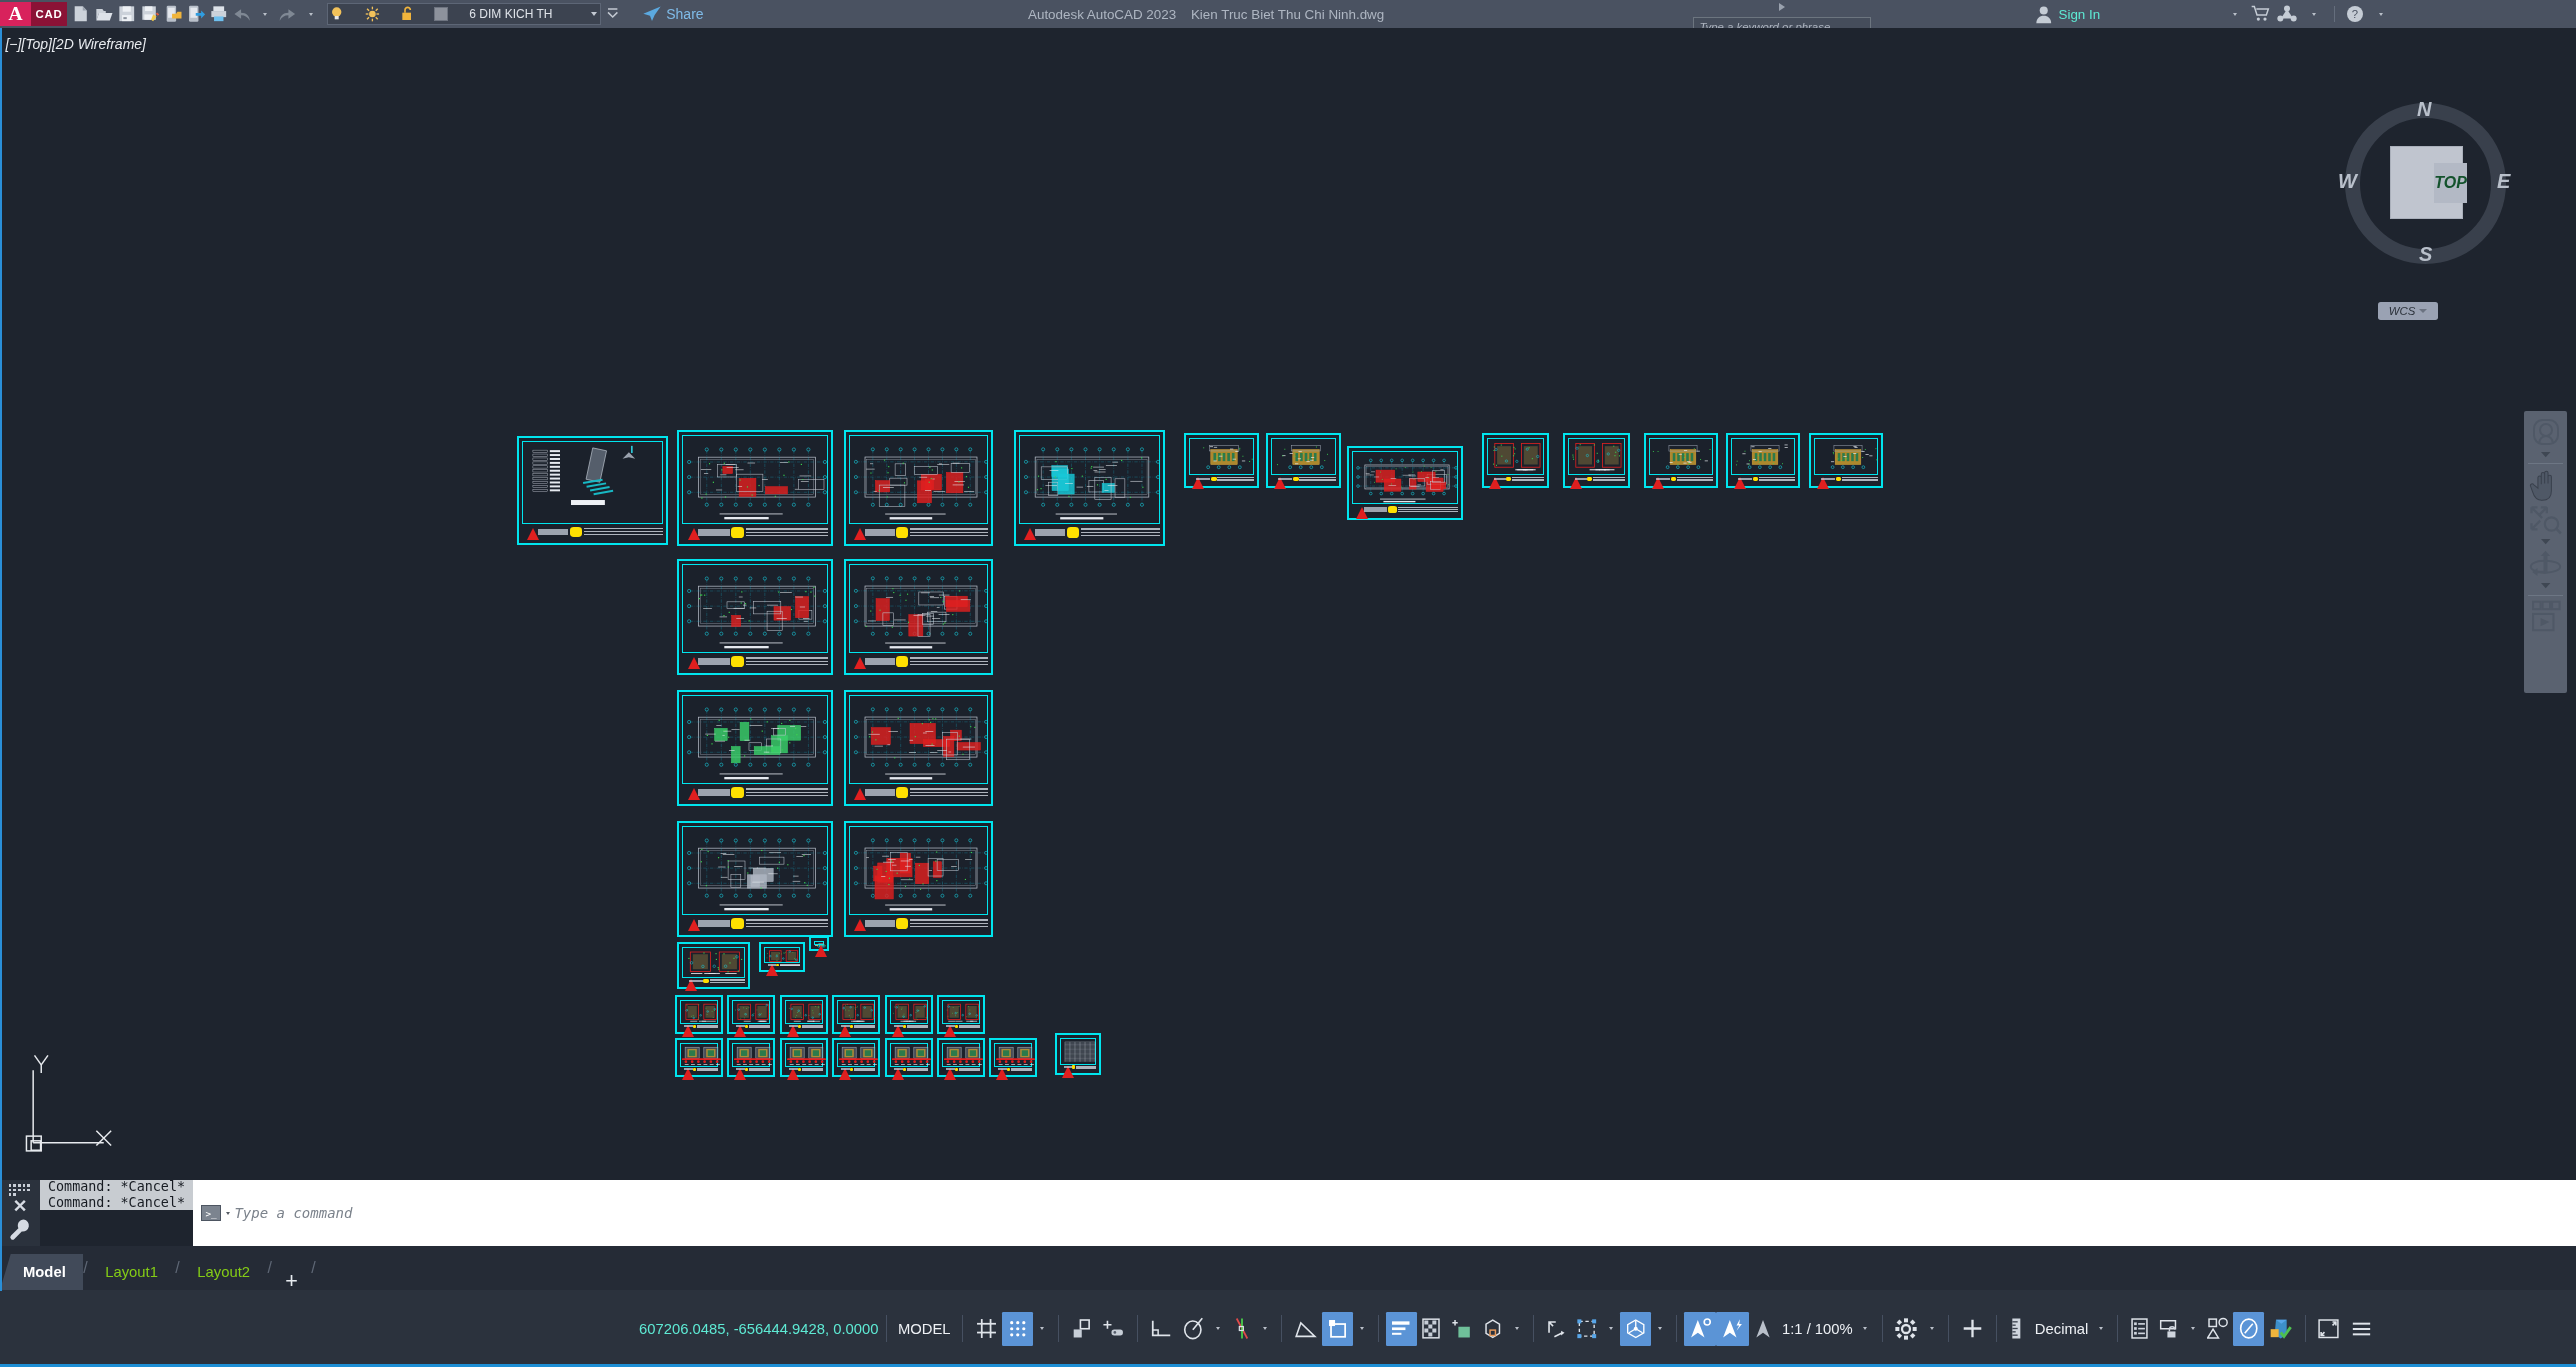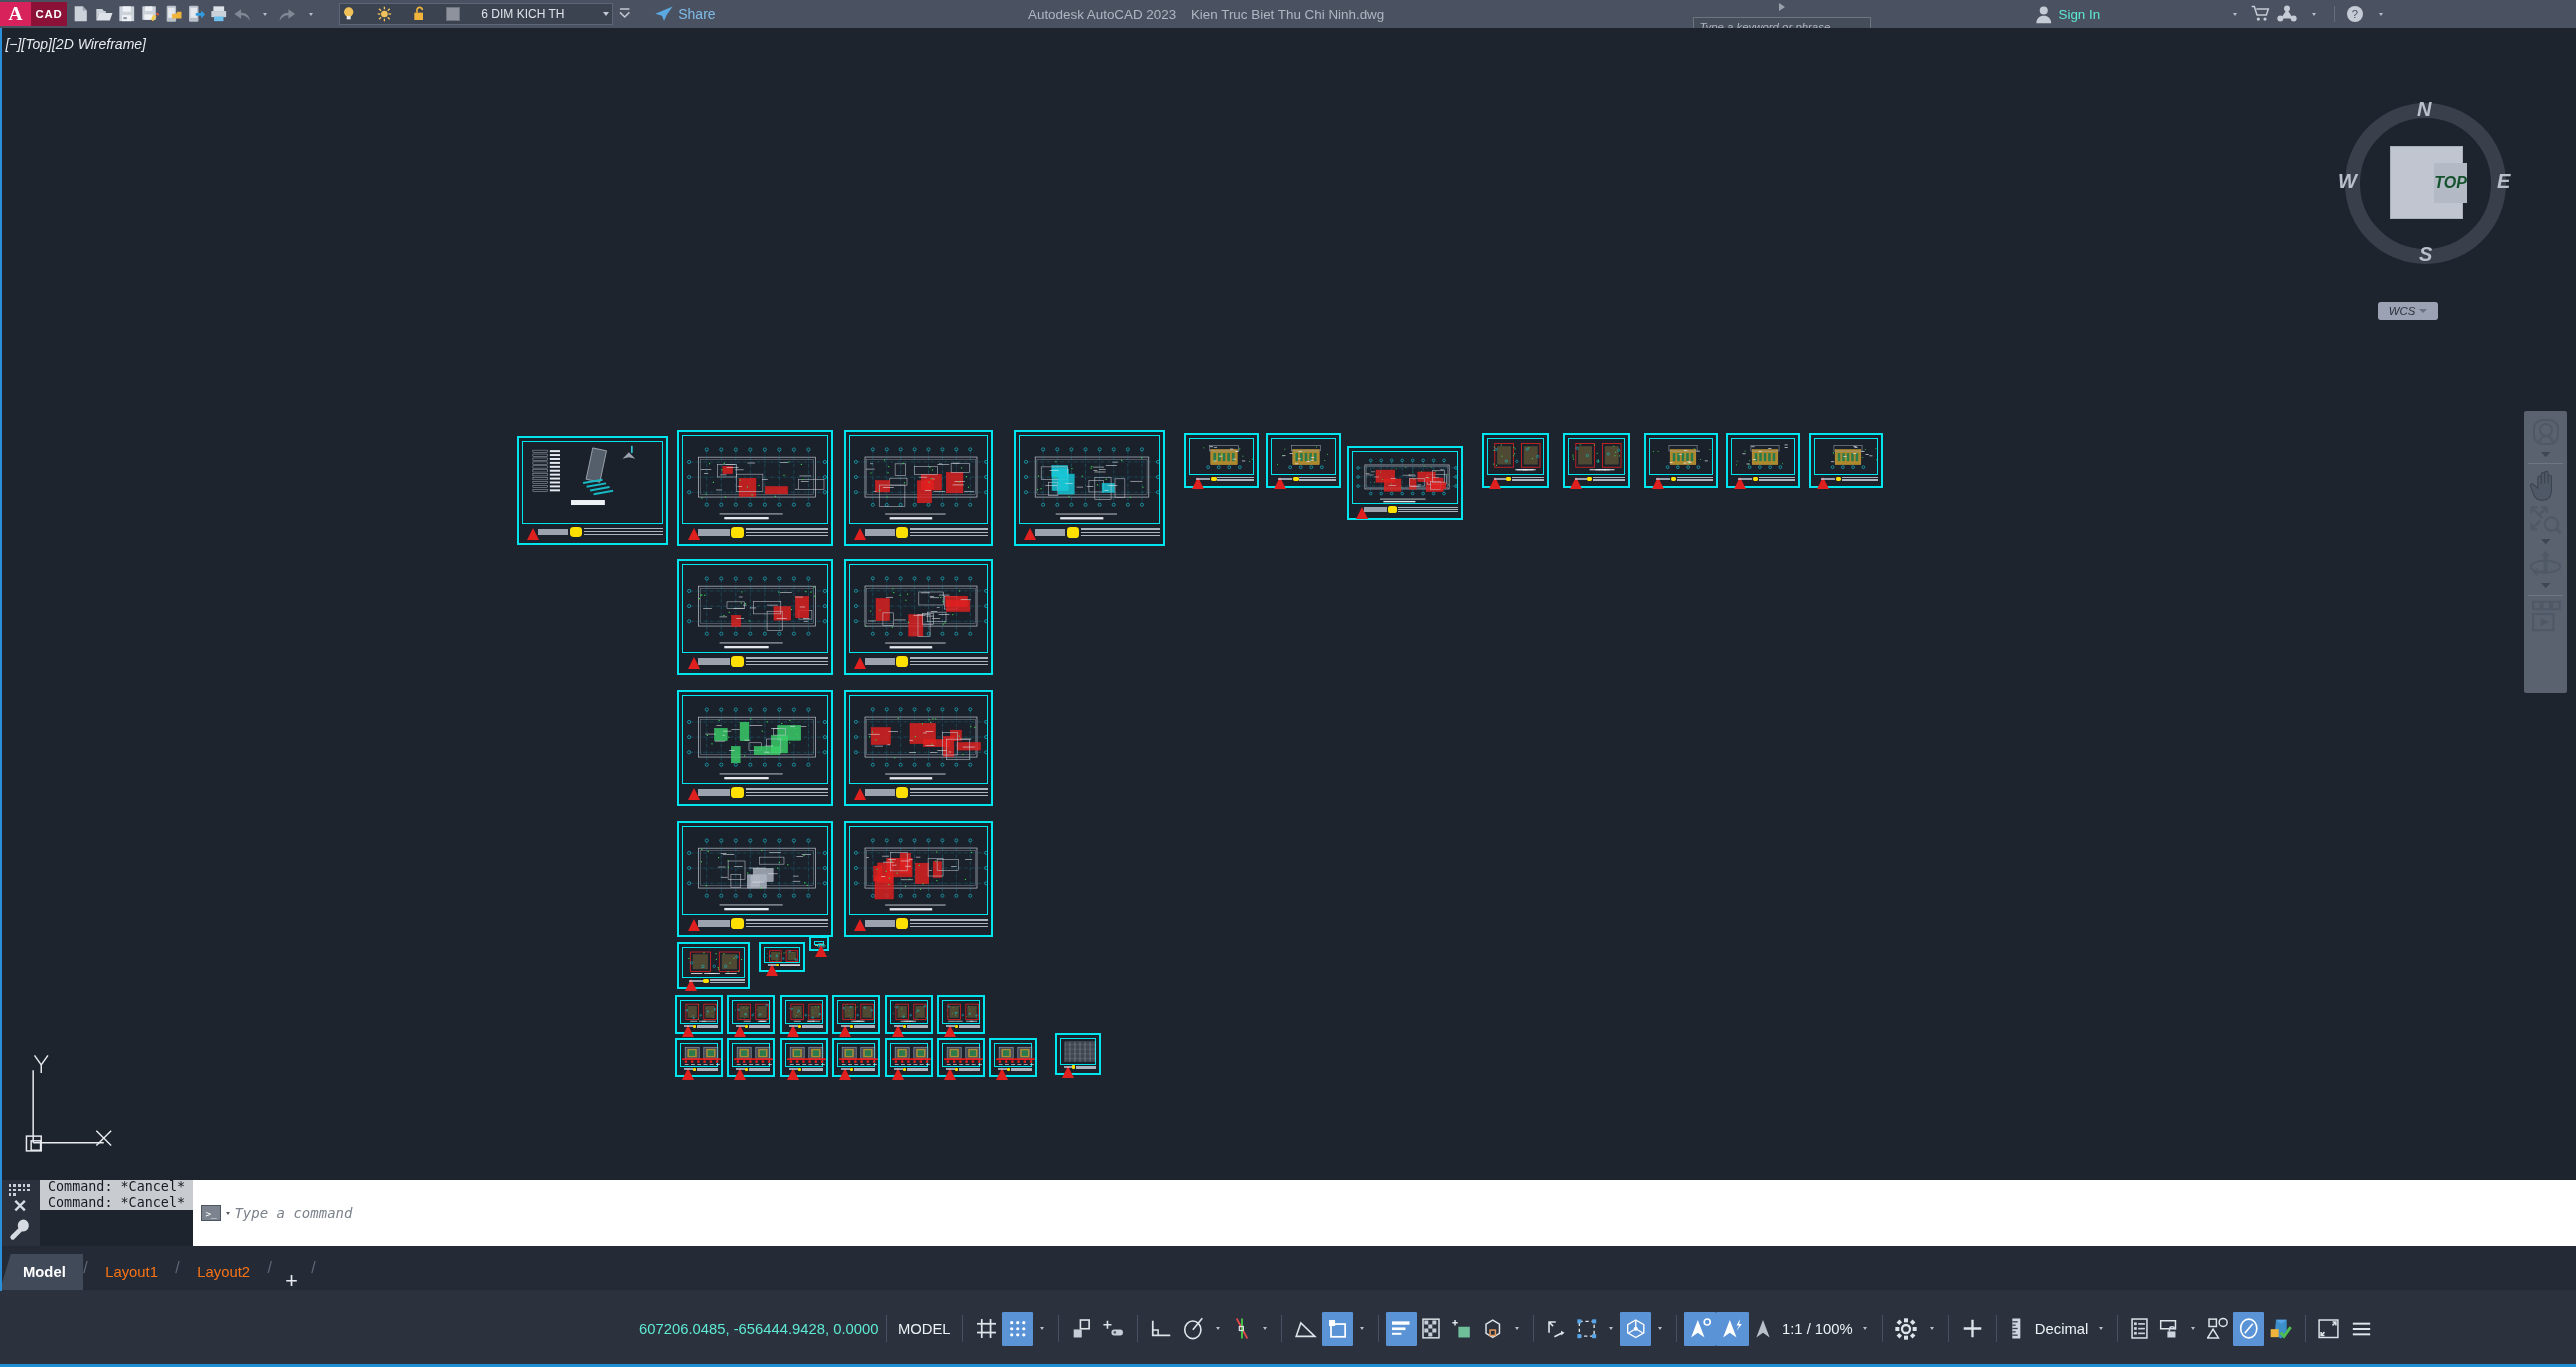--- a/index.html
+++ b/index.html
@@ -41,21 +41,21 @@
   .caret{
     width:0;height:0;border-left:3.4px solid transparent;border-right:3.4px solid transparent;
     border-top:4px solid #c3c9d2;
   }
   .caret-sm{
     width:0;height:0;border-left:2.7px solid transparent;border-right:2.7px solid transparent;
     border-top:3.4px solid #b9bfc9;
   }
   .layerbox{
     height:21.5px;background:#3c4350;border:0.7px solid #5d6676;
-    display:flex;align-items:center;padding:0 2.7px;gap:21px;margin-left:16px;
+    display:flex;align-items:center;padding:0 2.7px;gap:21px;margin-left:4px;
   }
   .layerbox .lname{
     color:#dfe3e9;font-size:12px;white-space:nowrap;width:101px;overflow:hidden;
   }
   .share-wrap{display:flex;align-items:center;gap:4.7px;margin-left:17.5px;cursor:pointer;}
   .share-wrap .slabel{color:#7fbbe8;font-size:14px;}
   .title-center{
     position:absolute;left:1028px;top:0;height:28px;display:flex;align-items:center;gap:14.8px;
   }
   .title-center span{color:#aeb6c2;font-size:13.4px;white-space:nowrap;}
@@ -199,21 +199,21 @@
   }
   .cmd-input-row input::placeholder{color:#7b828b;font-style:italic;}
 
   
   .tabsbar{
     position:absolute;left:0;top:1246px;width:2576px;height:44px;background:#252b36;
     display:flex;align-items:flex-end;
   }
   .tab{
     height:36px;display:flex;align-items:center;padding:0 17.5px;
-    color:#f97316;font-size:14.8px;cursor:pointer;position:relative;
+    color:#84cc16;font-size:14.8px;cursor:pointer;position:relative;
   }
   .tab.active{background:#414a59;color:#fff;font-weight:bold;
     clip-path:polygon(10.7px 0,100% 0,100% 100%,0 100%);padding-left:23px;}
   .tab-sl{color:#5e6775;font-size:16px;align-self:center;}
   .tab-plus{color:#e7ebf0;font-size:21.5px;padding:0 13.4px;cursor:pointer;line-height:.8;}
 
   
   .statusbar{
     position:absolute;left:0;top:1290px;width:2576px;height:77px;background:#2b323d;
     display:flex;align-items:center;

